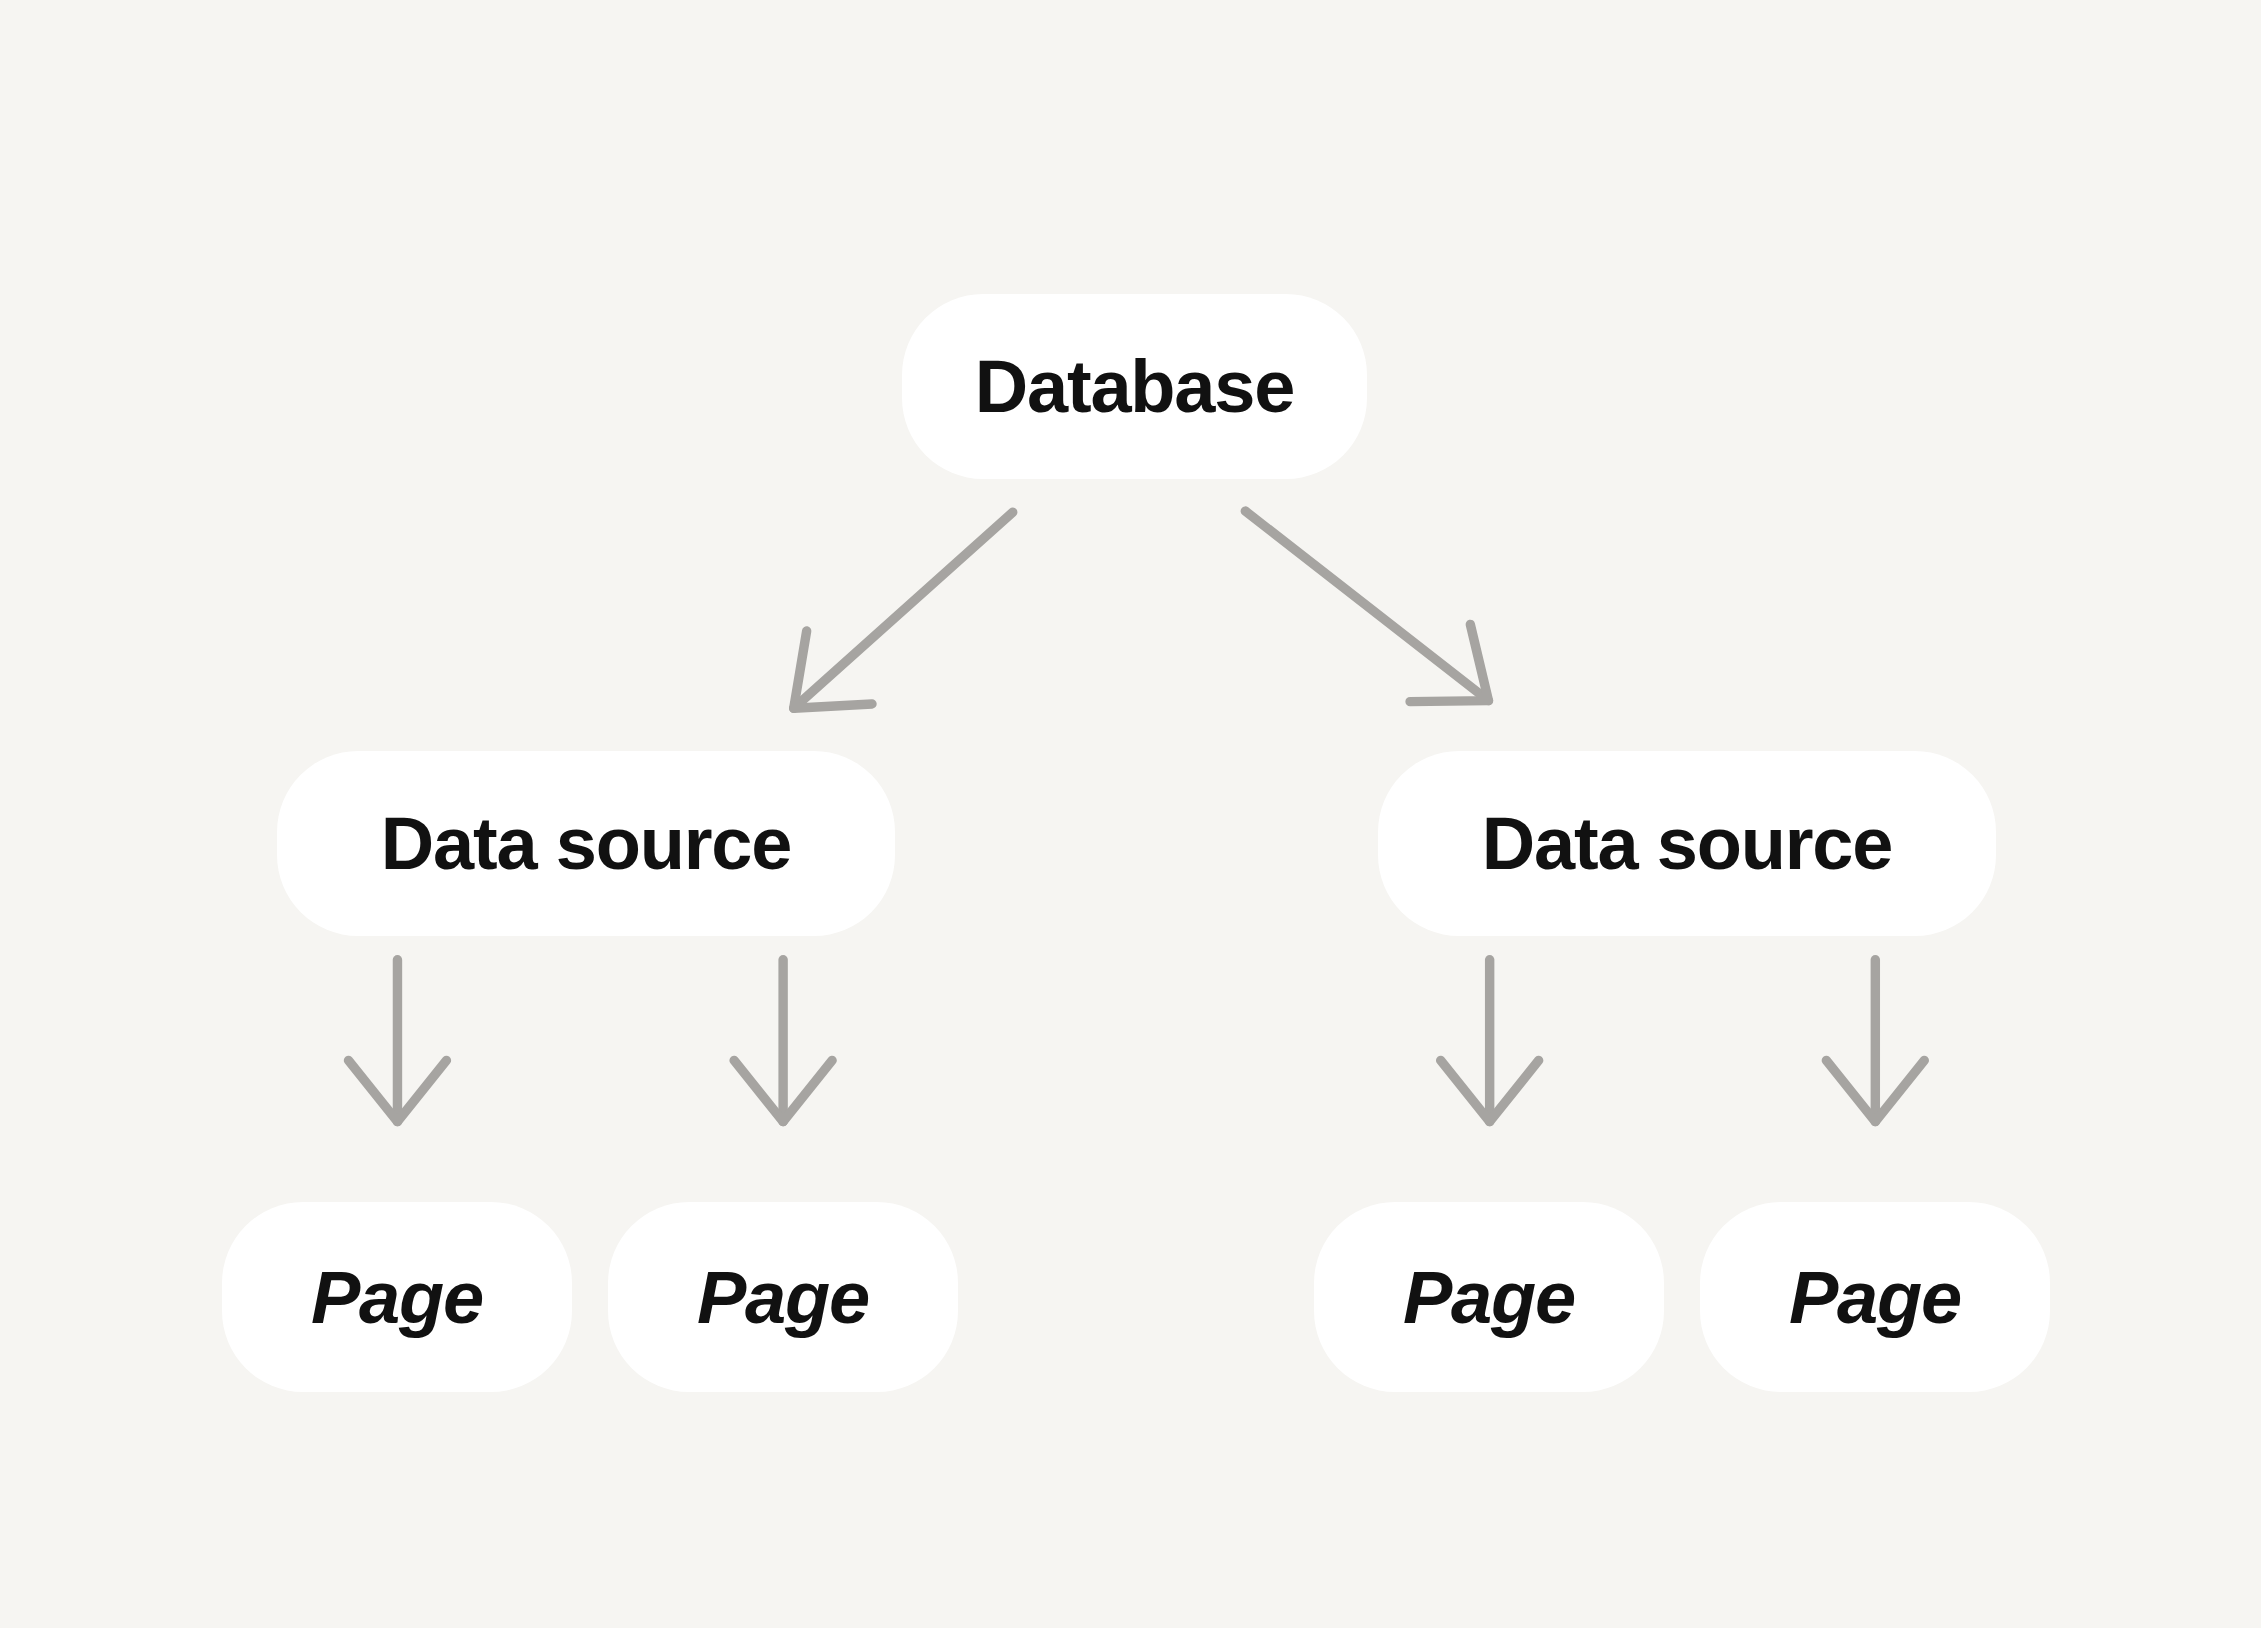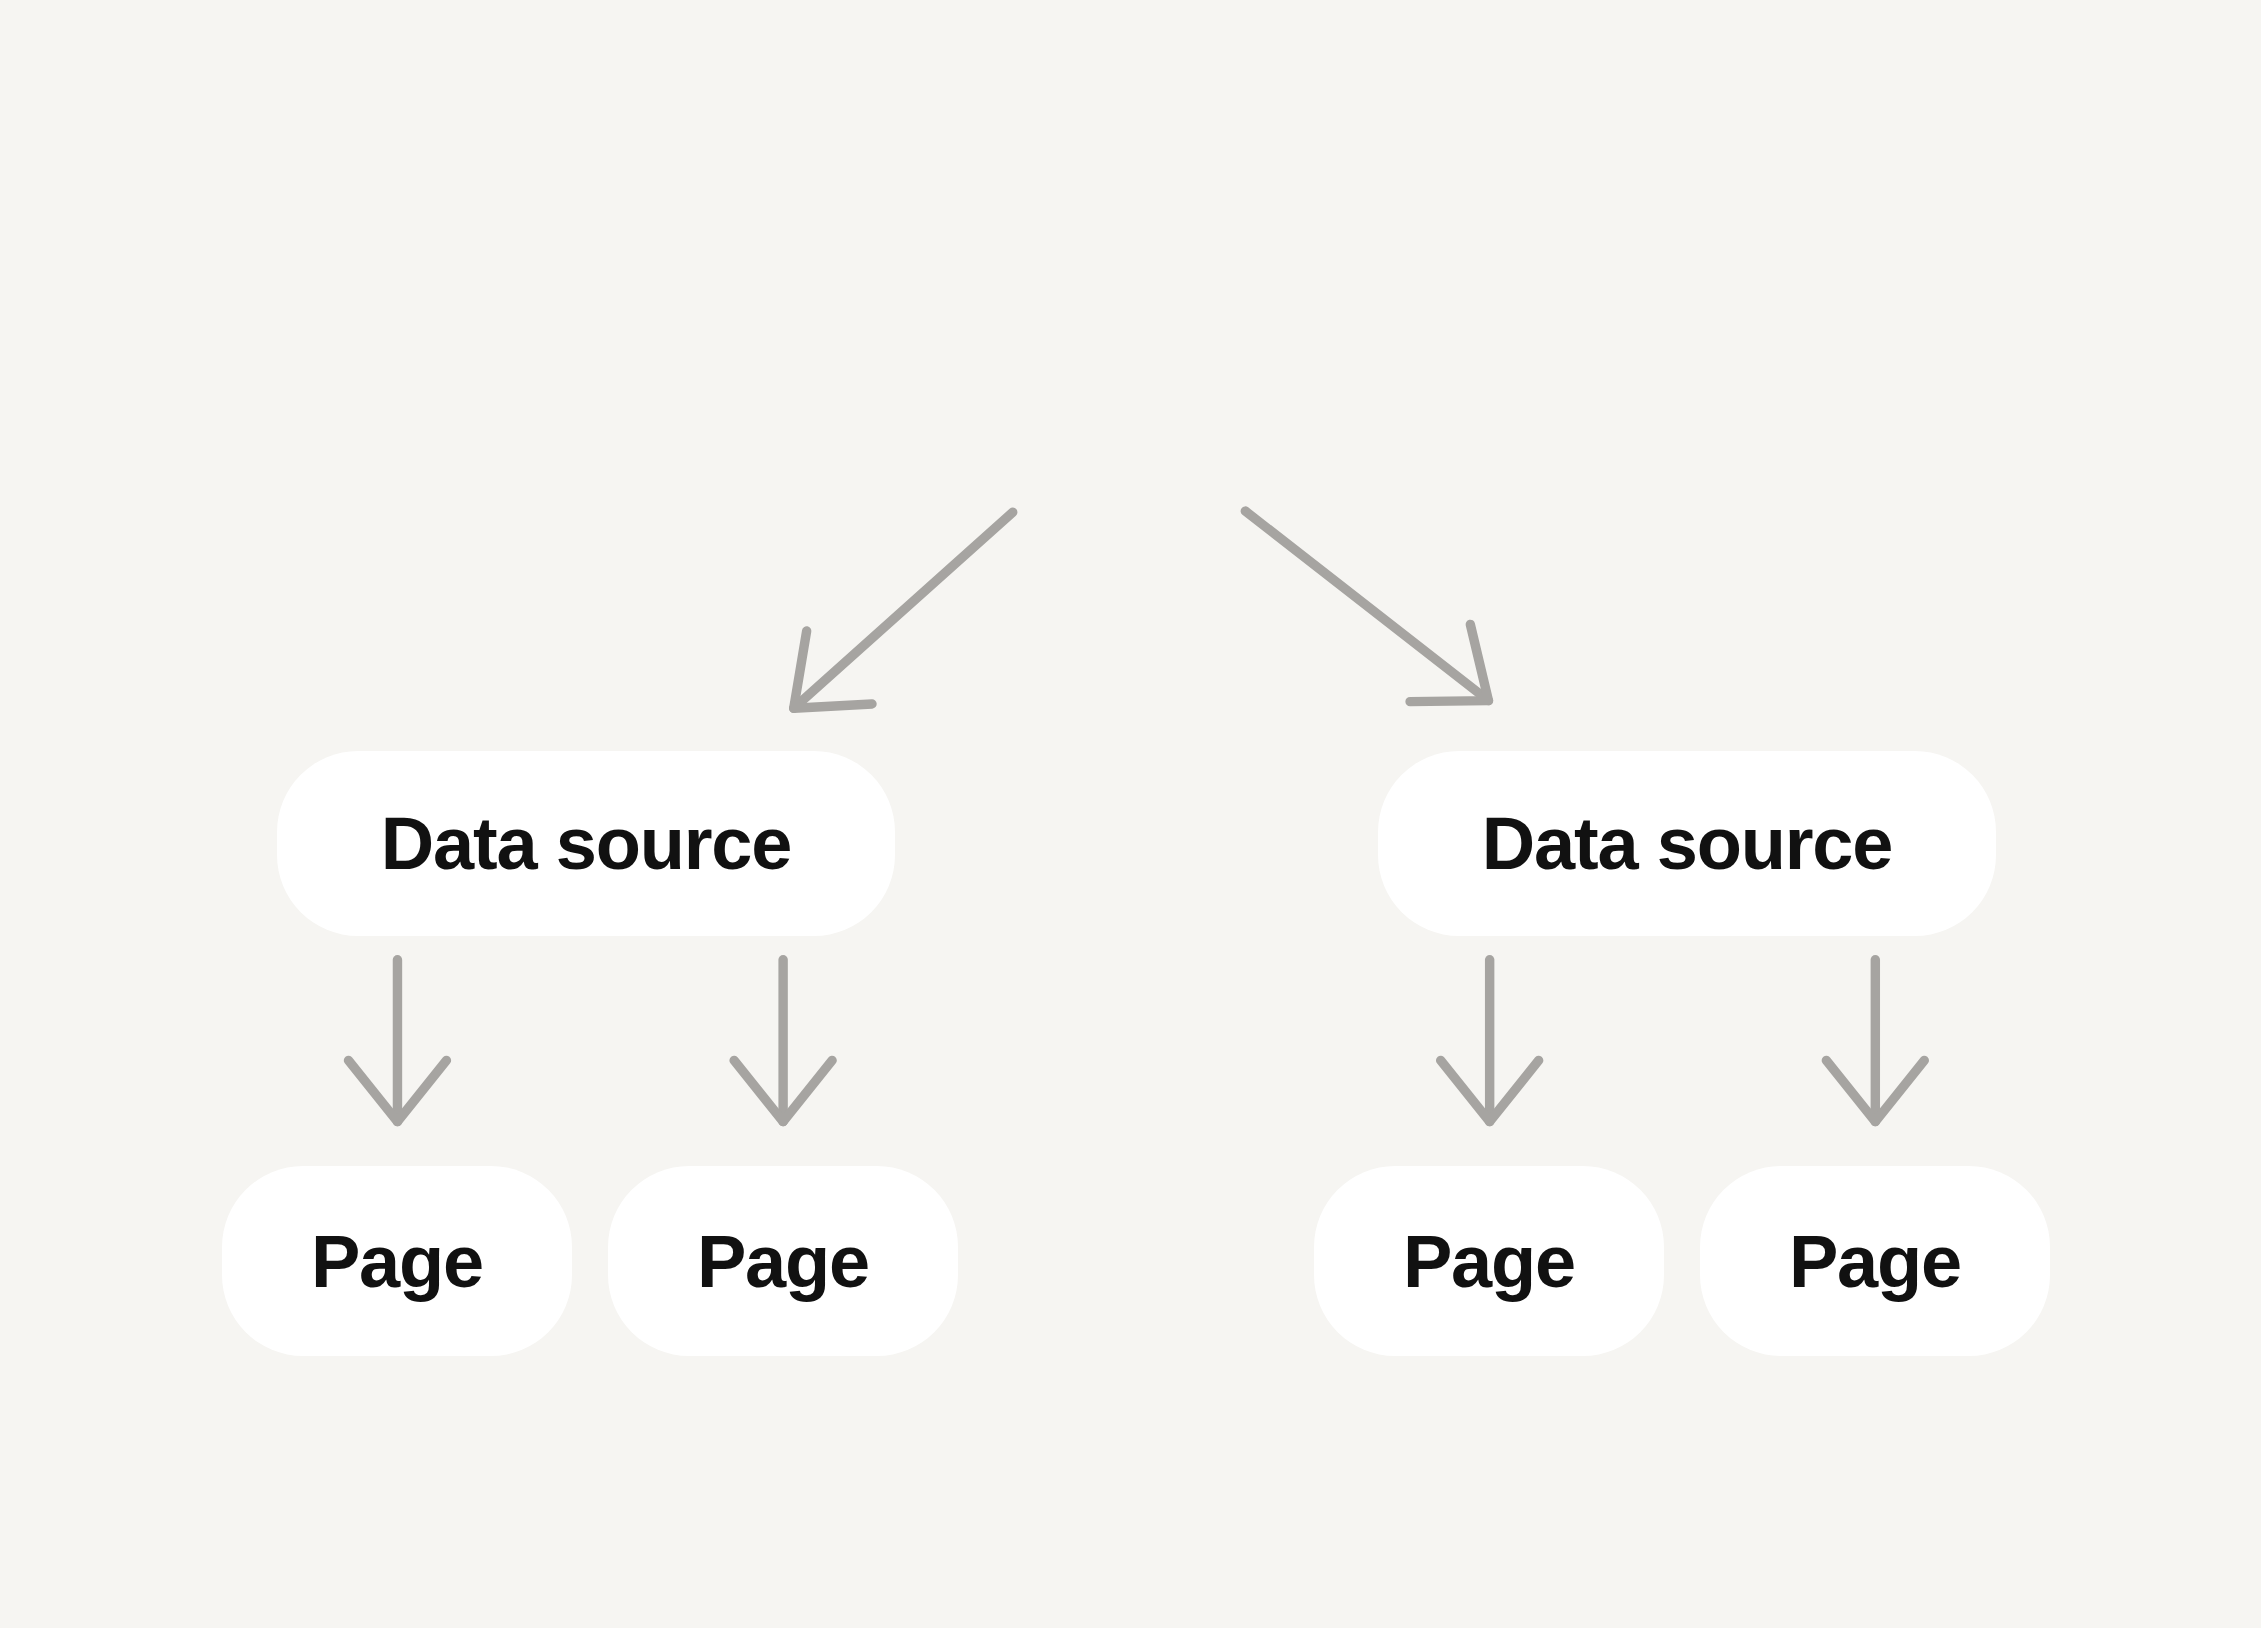--- a/index.html
+++ b/index.html
@@ -45,21 +45,21 @@
     justify-content: center;
     color: var(--node-text);
     font-size: 74px;
     font-weight: 700;
     letter-spacing: -1.2px;
     white-space: nowrap;
   }
   .node-database   { left: 902px; top:  294px; width:  465px; height: 185px; }
   .node-ds-left    { left:  277px; top: 751px; width: 618px; height: 185px; }
   .node-ds-right   { left: 1378px; top: 751px; width: 618px; height: 185px; }
-  .node-page       { top: 1166px; width: 350px; height: 190px; }
+  .node-page       { top: 1202px; width: 350px; height: 190px; font-style: italic; }
   .node-page-1     { left:  222px; }
   .node-page-2     { left: 608px; }
   .node-page-3     { left: 1314px; }
   .node-page-4     { left: 1700px; }
 </style>
 </head>
 <body>
 
 <div class="stage">
 
@@ -70,20 +70,23 @@
       </marker>
     </defs>
     <line x1="1720" y1="870" x2="1348" y2="1203" marker-end="url(#arrowhead)"></line>
     <line x1="2115" y1="868" x2="2528" y2="1190" marker-end="url(#arrowhead)"></line>
     <line x1="675" y1="1630" x2="675" y2="1905" marker-end="url(#arrowhead)"></line>
     <line x1="1330" y1="1630" x2="1330" y2="1905" marker-end="url(#arrowhead)"></line>
     <line x1="2530" y1="1630" x2="2530" y2="1905" marker-end="url(#arrowhead)"></line>
     <line x1="3185" y1="1630" x2="3185" y2="1905" marker-end="url(#arrowhead)"></line>
   </svg>
 
+  <div class="node node-database">
+    <span>Database</span>
+  </div>
 
   <div class="node node-ds-left">
     <span>Data source</span>
   </div>
 
   <div class="node node-ds-right">
     <span>Data source</span>
   </div>
 
   <div class="node node-page node-page-1">

